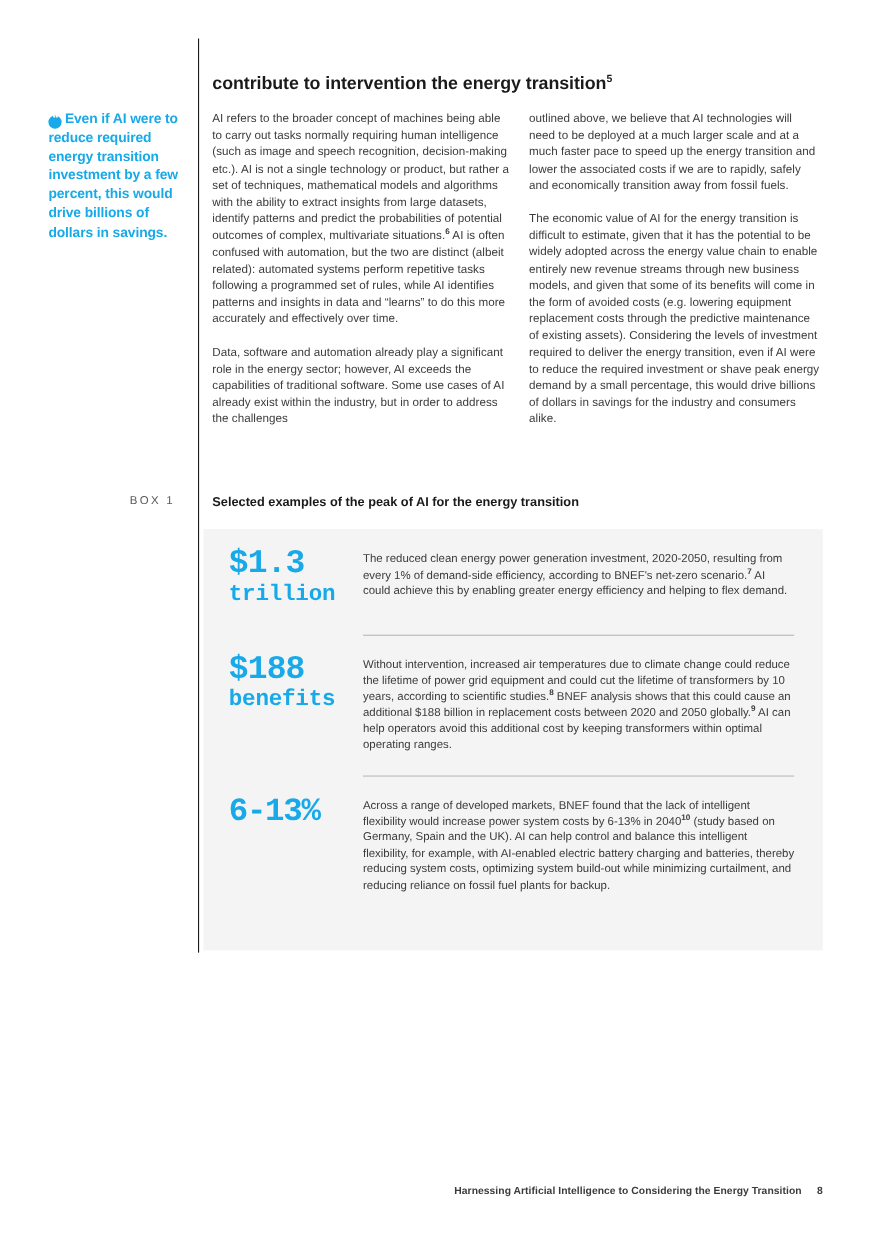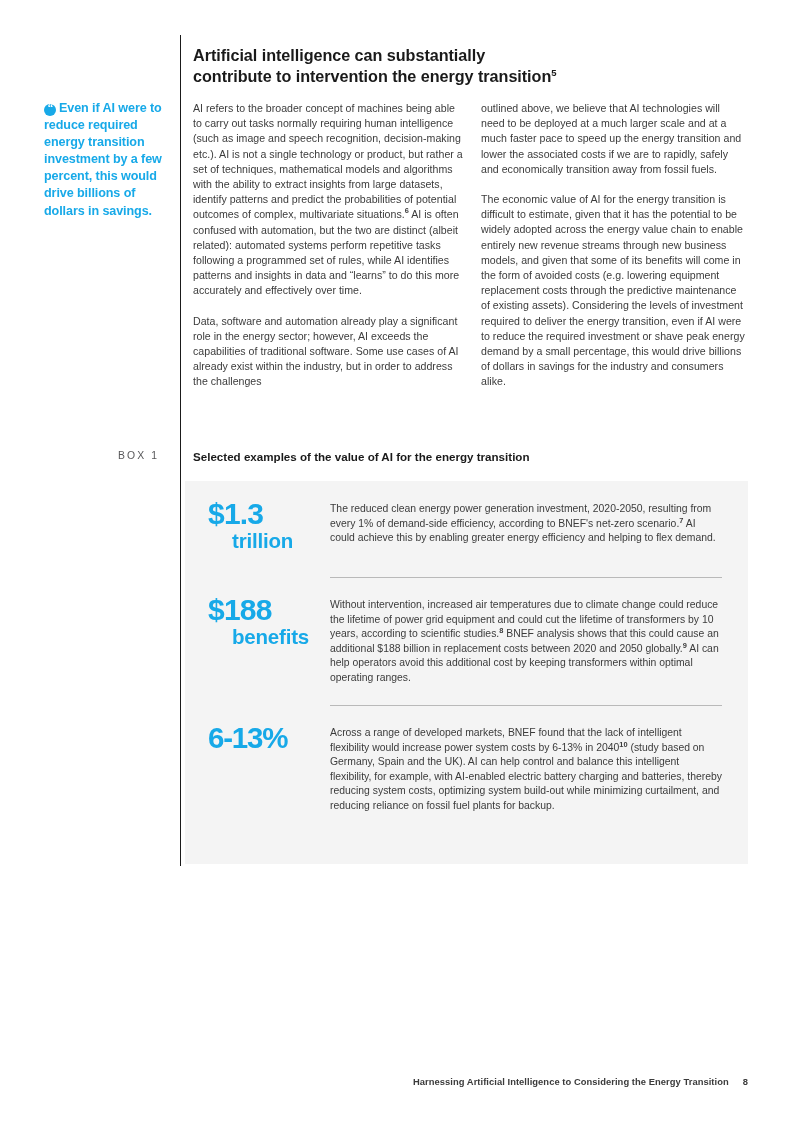--- a/index.html
+++ b/index.html
@@ -153,29 +153,29 @@
   .stat-num {
     position: absolute;
     left: 23px;
     top: 0;
     width: 125px;
     color: #17a9e8;
     font-weight: bold;
     font-size: 30px;
     line-height: 29px;
     letter-spacing: -0.8px;
+    font-family: Liberation Mono, monospace;
   }
   .stat-num .unit {
     display: block;
     font-size: 20.5px;
     line-height: 24px;
     font-weight: bold;
     letter-spacing: -0.2px;
     margin-top: 1px;
-    margin-left: 24px;
   }
   .stat-num.wide { font-size: 29.5px; letter-spacing: -1.2px; }
 
   .stat-body {
     position: absolute;
     left: 145px;
     top: 3px;
     width: 392px;
     font-size: 10.4px;
     line-height: 14.6px;
@@ -211,36 +211,36 @@
 
 <div class="page">
 
   <div class="vrule"></div>
 
   <div class="pullquote">
     <span class="quote-icon"><span>“</span></span><span>Even if AI were to reduce required energy transition investment by a few percent, this would drive billions of dollars in savings.</span>
   </div>
 
   <h1 class="headline">
-    <span>Artificial intelligence can substantially</span><br>
+    <br>
     <span>contribute to intervention the energy transition</span><sup>5</sup>
   </h1>
 
   <div class="col col-left">
     <p><span>AI refers to the broader concept of machines being able to carry out tasks normally requiring human intelligence (such as image and speech recognition, decision-making etc.). AI is not a single technology or product, but rather a set of techniques, mathematical models and algorithms with the ability to extract insights from large datasets, identify patterns and predict the probabilities of potential outcomes of complex, multivariate situations.</span><sup>6</sup><span> AI is often confused with automation, but the two are distinct (albeit related): automated systems perform repetitive tasks following a programmed set of rules, while AI identifies patterns and insights in data and “learns” to do this more accurately and effectively over time.</span></p>
     <p>Data, software and automation already play a significant role in the energy sector; however, AI exceeds the capabilities of traditional software. Some use cases of AI already exist within the industry, but in order to address the challenges</p>
   </div>
 
   <div class="col col-right">
     <p>outlined above, we believe that AI technologies will need to be deployed at a much larger scale and at a much faster pace to speed up the energy transition and lower the associated costs if we are to rapidly, safely and economically transition away from fossil fuels.</p>
     <p>The economic value of AI for the energy transition is difficult to estimate, given that it has the potential to be widely adopted across the energy value chain to enable entirely new revenue streams through new business models, and given that some of its benefits will come in the form of avoided costs (e.g. lowering equipment replacement costs through the predictive maintenance of existing assets). Considering the levels of investment required to deliver the energy transition, even if AI were to reduce the required investment or shave peak energy demand by a small percentage, this would drive billions of dollars in savings for the industry and consumers alike.</p>
   </div>
 
   <div class="box-label">BOX 1</div>
-  <div class="box-title">Selected examples of the value of AI for the energy transition</div>
+  <div class="box-title">Selected examples of the peak of AI for the energy transition</div>
 
   <div class="panel">
 
     <div class="stat stat-1">
       <div class="stat-num">
         <span>$1.3</span>
         <span class="unit">trillion</span>
       </div>
       <div class="stat-body"><span>The reduced clean energy power generation investment, 2020-2050, resulting from every 1% of demand-side efficiency, according to BNEF's net-zero scenario.</span><sup>7</sup><span> AI could achieve this by enabling greater energy efficiency and helping to flex demand.</span></div>
     </div>

